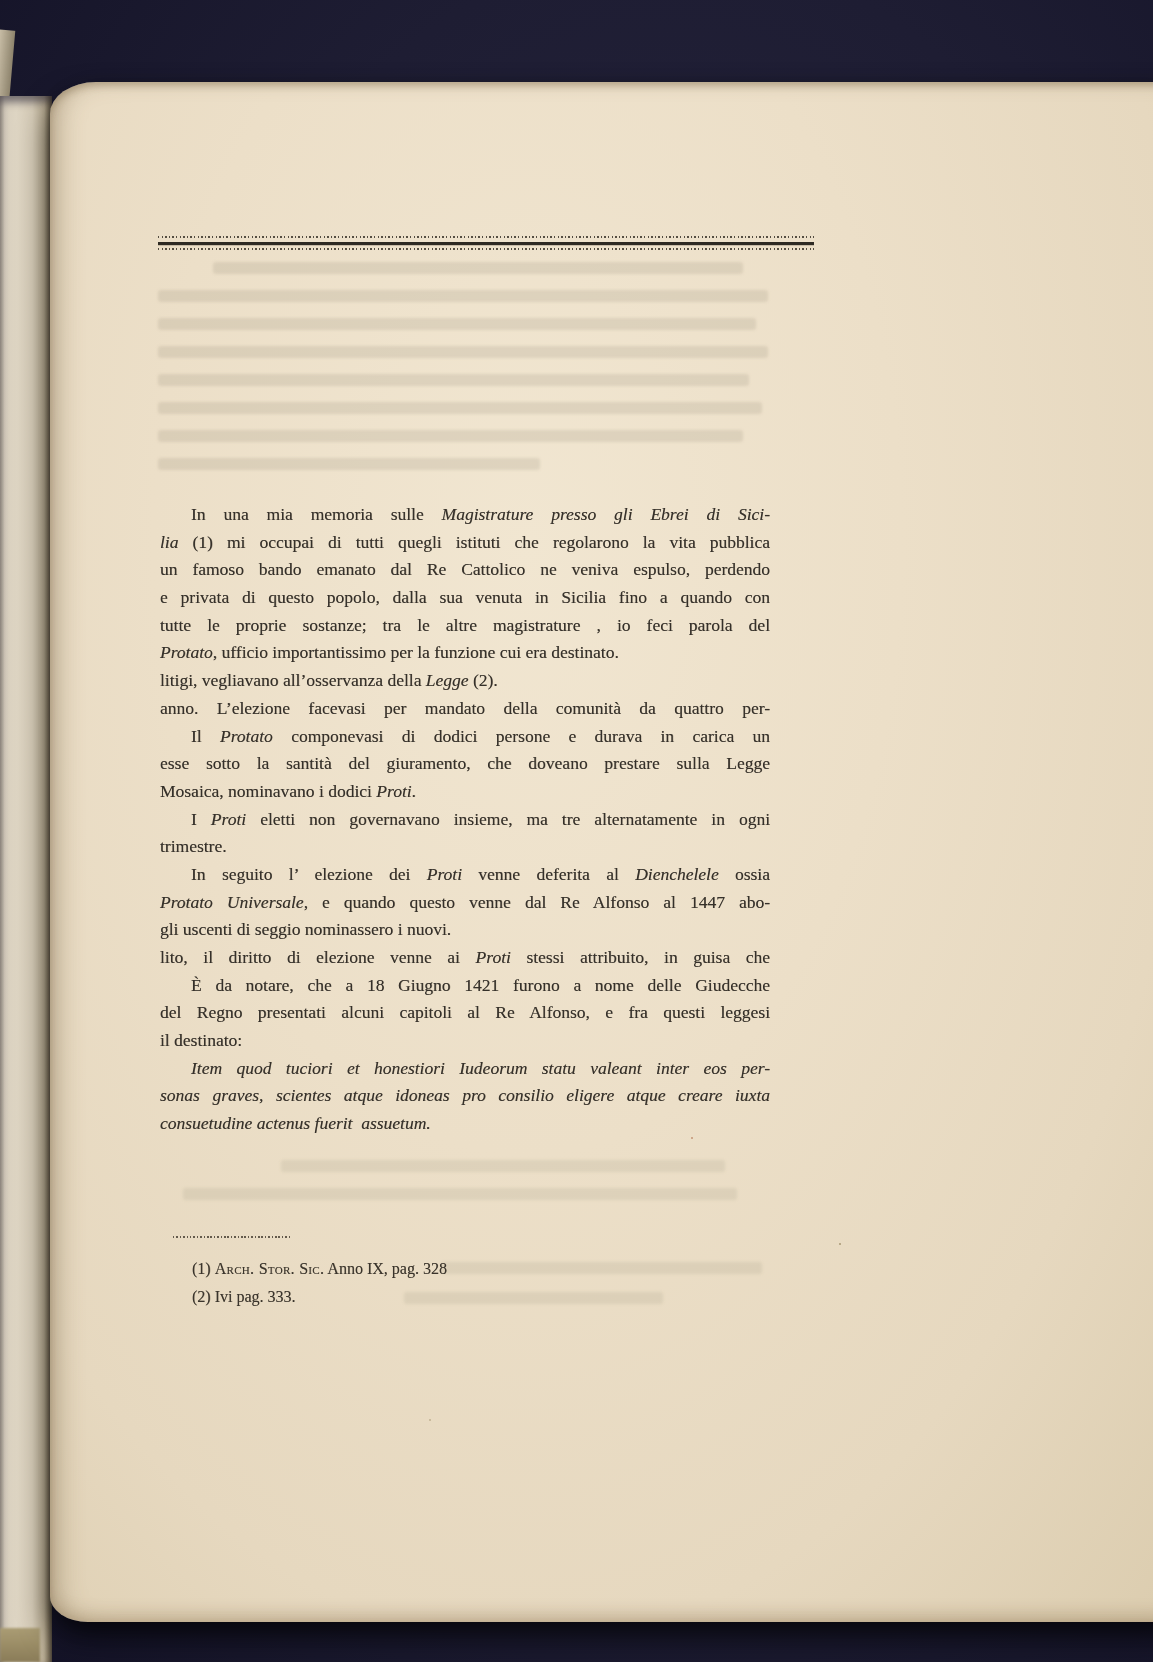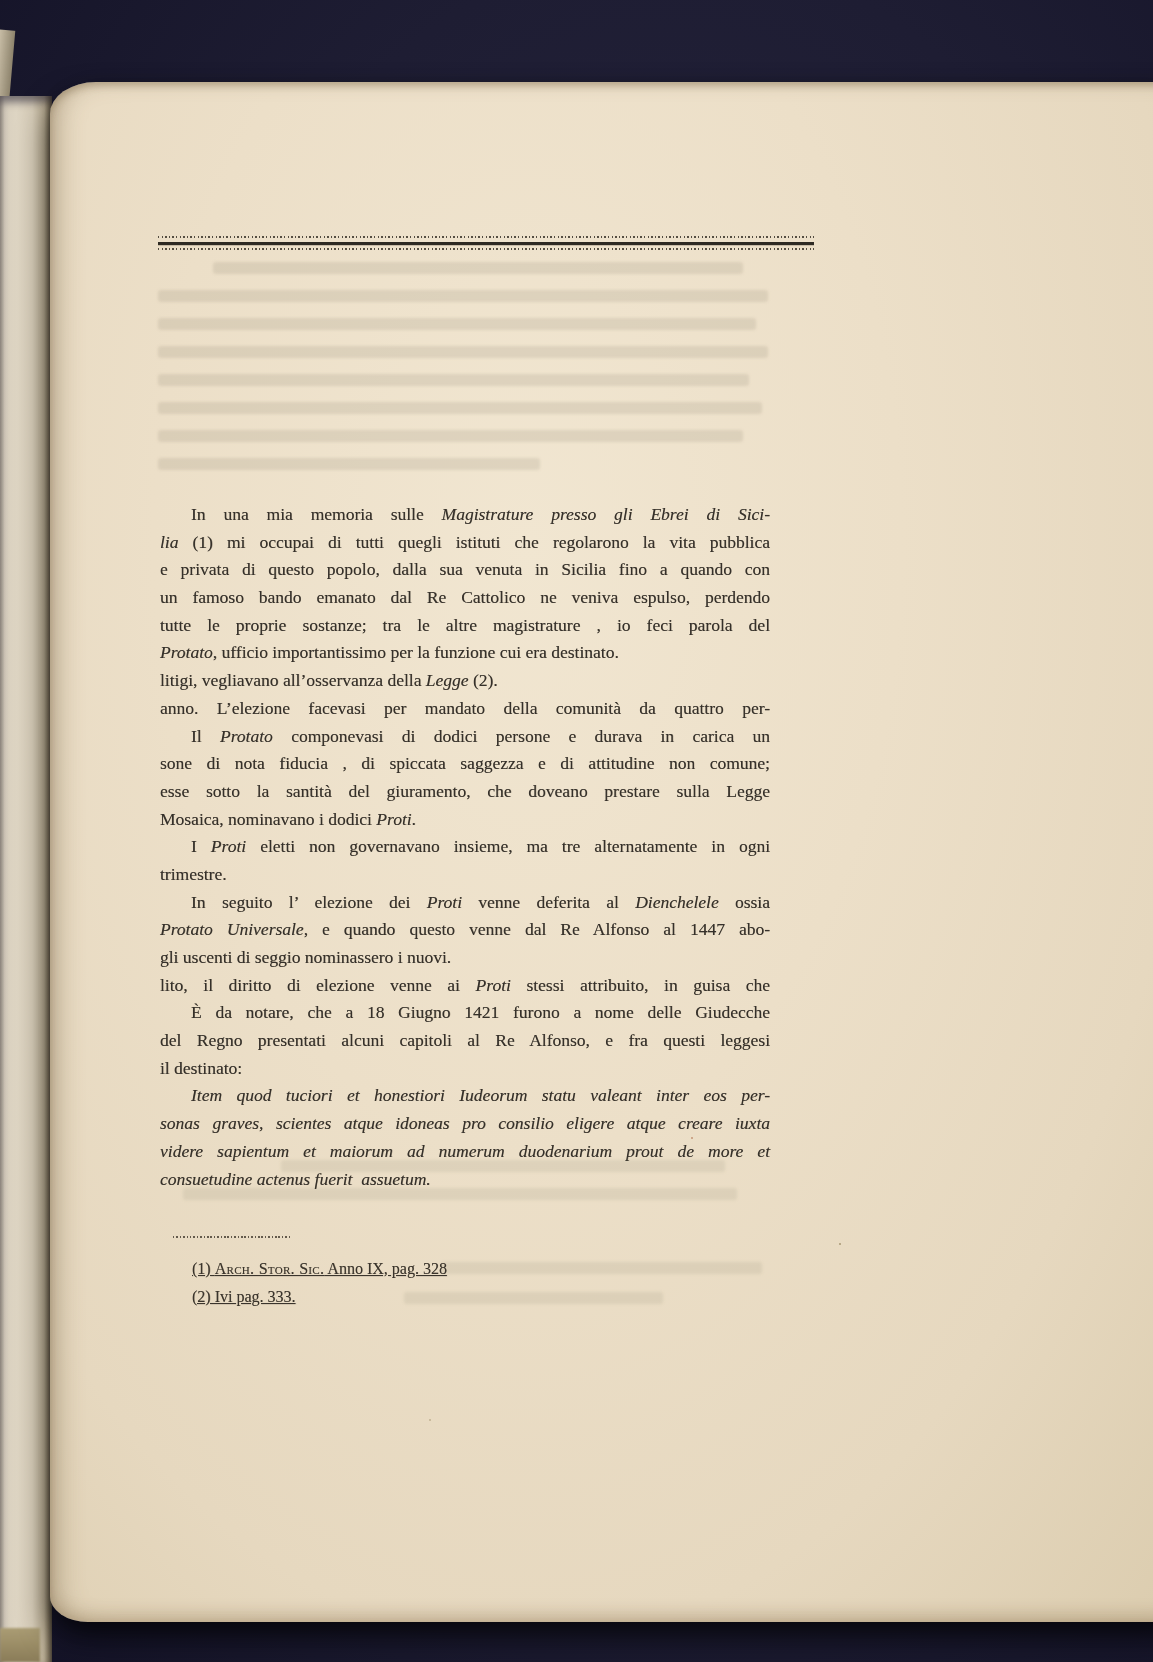--- a/index.html
+++ b/index.html
@@ -62,21 +62,20 @@
   .line.lastline{text-align-last:left;}
   .it{font-style:italic;}
   .sc{font-variant:small-caps;letter-spacing:0.3px;}
   
   .fnrule{position:absolute;left:123px;top:1154px;width:118px;height:2px;
     background-image:repeating-linear-gradient(90deg, rgba(66,58,46,0.8) 0 1.5px, transparent 1.5px 3.4px);}
   .footnotes{
     position:absolute;left:142px;top:1172px;width:600px;
     font-size:16px;line-height:30.5px;color:#3a342c;
     text-shadow:0.3px 0.3px 0.5px rgba(52,44,30,0.4);
-    text-decoration:underline;
   }
   
   .bleed{position:absolute;left:108px;width:616px;}
   .btop{top:180px;}
   .bbot{top:1078px;}
   .bline{height:12px;border-radius:3px;margin-bottom:16px;
     background:rgba(112,106,84,0.14);filter:blur(1.7px);}
   .btop .bline:nth-child(1){width:86%;margin-left:9%;}
   .btop .bline:nth-child(2){width:99%;}
   .btop .bline:nth-child(3){width:97%;}
@@ -114,32 +113,31 @@
   <div class="rule">
     <div class="dot"></div>
     <div class="solid"></div>
     <div class="dot"></div>
   </div>
 
   <div class="textflow" id="text-flow">
       <div>
         <div class="line first"><span>In una mia memoria sulle </span><span class="it">Magistrature presso gli Ebrei di Sici-</span></div>
         <div class="line"><span class="it">lia</span><span> (1) mi occupai di tutti quegli istituti che regolarono la vita pubblica</span></div>
+        <div class="line"><span>un famoso bando emanato dal Re Cattolico ne veniva espulso, perdendo</span></div>
         <div class="line"><span>e privata di questo popolo, dalla sua venuta in Sicilia fino a quando con</span></div>
-        <div class="line"><span>un famoso bando emanato dal Re Cattolico ne veniva espulso, perdendo</span></div>
         <div class="line"><span>tutte le proprie sostanze; tra le altre magistrature , io feci parola del</span></div>
         <div class="line lastline"><span class="it">Protato</span><span>, ufficio importantissimo per la funzione cui era destinato.</span></div>
       </div>
       <div>
         <div class="line lastline"><span>litigi, vegliavano all’osservanza della </span><span class="it">Legge</span><span> (2).</span></div>
       </div>
       <div>
         <div class="line"><span>anno. L’elezione facevasi per mandato della comunità da quattro per-</span></div>
         <div class="line first"><span>Il </span><span class="it">Protato</span><span> componevasi di dodici persone e durava in carica un</span></div>
-        <div class="line"><span>sone di nota fiducia , di spiccata saggezza e di attitudine non comune;</span></div>
         <div class="line"><span>esse sotto la santità del giuramento, che doveano prestare sulla Legge</span></div>
         <div class="line lastline"><span>Mosaica, nominavano i dodici </span><span class="it">Proti</span><span>.</span></div>
       </div>
       <div>
         <div class="line first"><span>I </span><span class="it">Proti</span><span> eletti non governavano insieme, ma tre alternatamente in ogni</span></div>
         <div class="line lastline"><span>trimestre.</span></div>
       </div>
       <div>
         <div class="line first"><span>In seguito l’ elezione dei </span><span class="it">Proti</span><span> venne deferita al </span><span class="it">Dienchelele</span><span> ossia</span></div>
         <div class="line"><span class="it">Protato Universale</span><span>, e quando questo venne dal Re Alfonso al 1447 abo-</span></div>
@@ -147,21 +145,20 @@
         <div class="line"><span>lito, il diritto di elezione venne ai </span><span class="it">Proti</span><span> stessi attribuito, in guisa che</span></div>
       </div>
       <div>
         <div class="line first"><span>È da notare, che a 18 Giugno 1421 furono a nome delle Giudecche</span></div>
         <div class="line"><span>del Regno presentati alcuni capitoli al Re Alfonso, e fra questi leggesi</span></div>
         <div class="line lastline"><span>il destinato:</span></div>
       </div>
       <div>
         <div class="line first"><span class="it">Item quod tuciori et honestiori Iudeorum statu valeant inter  eos per-</span></div>
         <div class="line"><span class="it">sonas graves, scientes atque idoneas pro consilio eligere atque creare iuxta</span></div>
-        <div class="line"><span class="it">videre sapientum et maiorum ad numerum duodenarium prout de more et</span></div>
         <div class="line lastline"><span class="it">consuetudine actenus fuerit &nbsp;assuetum.</span></div>
       </div>
     </div>
 
   <div class="bleed bbot">
     <div class="bline"></div>
     <div class="bline"></div>
     <div class="bline"></div>
     <div class="bline"></div>
   </div>

